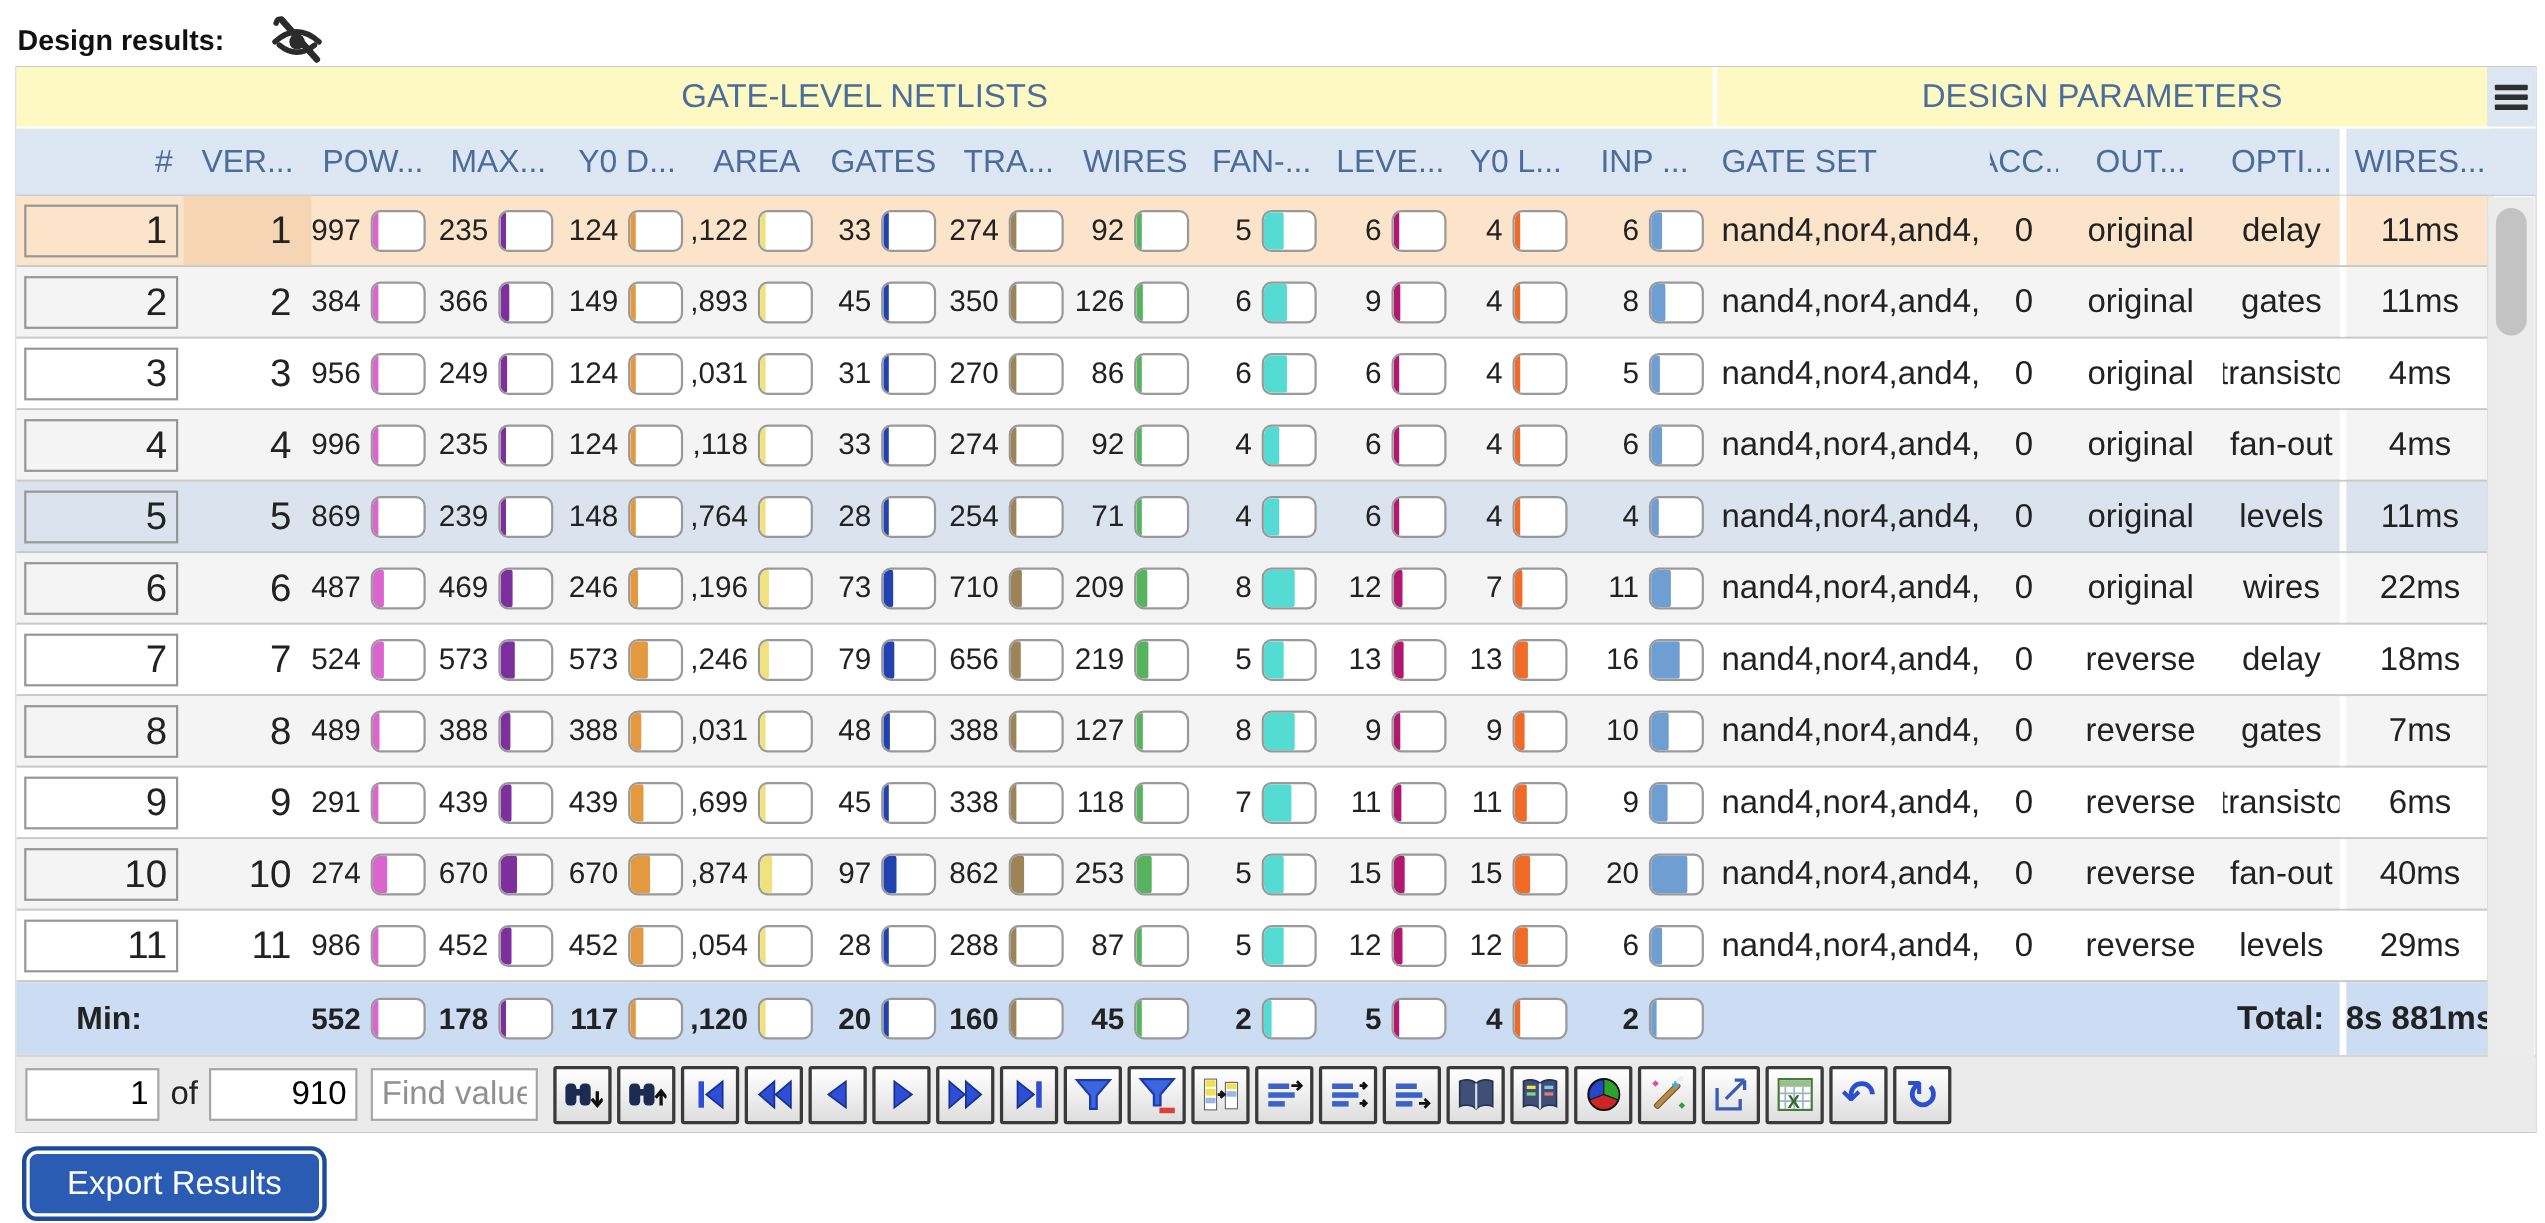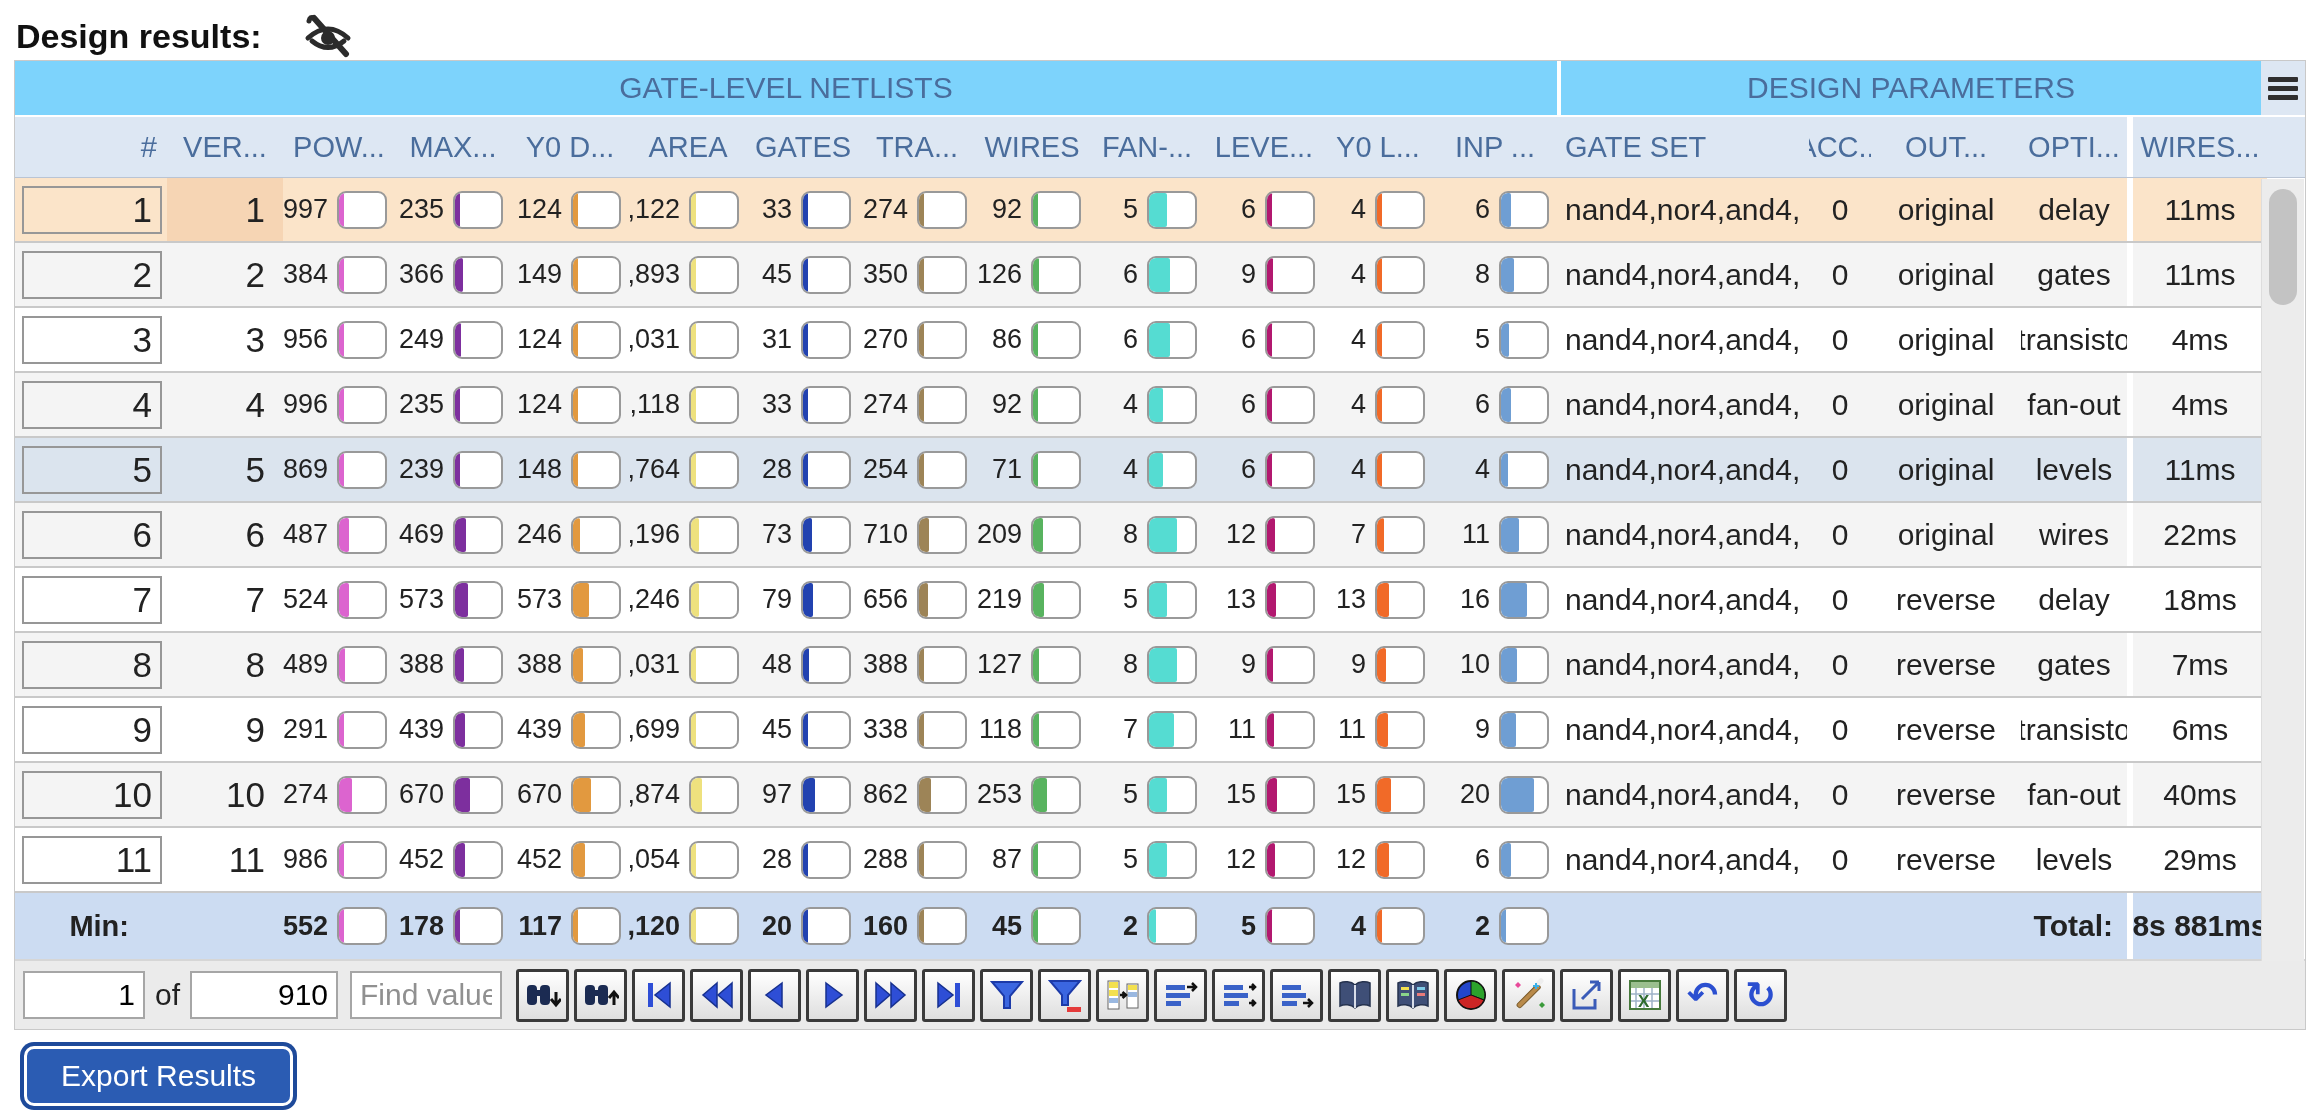--- a/index.html
+++ b/index.html
@@ -1,27 +1,27 @@
 <!DOCTYPE html>
 <html><head>
 <meta charset="utf-8">
 <style>
   * { margin:0; padding:0; box-sizing:border-box; }
   html,body { background:#fff; font-family:"Liberation Sans", sans-serif; color:#222; }
   .page { width:2314px; height:1112px; position:relative; overflow:hidden; }
 
   
   .title-row { display:flex; align-items:center; gap:40px; padding:12px 0 0 16px; height:60px; }
-  .page-title { font-size:34px; font-weight:bold; color:#111; }
+  .page-title { font-size:26px; font-weight:bold; color:#111; }
   .eye-icon { width:52px; height:44px; cursor:pointer; }
 
   
   .shell { position:relative; margin-left:14px; width:2292px; border:1px solid #c9c9c9; background:#fff; }
 
-  .hdr-groups { display:flex; height:56px; background:#7dd3fc; border-bottom:2px solid #fff; }
+  .hdr-groups { display:flex; height:56px; background:#fef9c3; border-bottom:2px solid #fff; }
   .group { display:flex; align-items:center; justify-content:center; font-size:30px; color:#4a6d9c; }
   .g1 { width:1542px; }
   .group-gap { width:4px; background:#fff; }
   .g2 { flex:1; }
   .corner { width:44px; background:#dde7f3; display:flex; align-items:center; justify-content:center; }
   .menu-icon { width:30px; cursor:pointer; }
   .menu-icon div { height:5px; background:#2f2f2f; margin:4px 0; border-radius:1px; }
 
   .row-grid { display:grid; grid-template-columns:152px 116px 112px 116px 118px 118px 112px 116px 114px 116px 118px 110px 124px 252px 62px 150px 106px 6px 134px; width:2252px; }
 
@@ -60,21 +60,21 @@
   .total-value { justify-content:center; font-size:30px; font-weight:bold; }
 
   
   .vtrack { position:absolute; right:1px; top:118px; width:43px; height:782px; background:#ececec; border-left:1px solid #ddd; }
   .vthumb { position:absolute; top:10px; left:7px; width:28px; height:116px; background:#c3c3c3; border-radius:14px; cursor:pointer; }
 
   
   .toolbar { display:flex; align-items:center; background:#ebebeb; border-top:2px solid #d6d6d6; padding:8px 8px; height:70px; }
   .tb-input { height:48px; border:2px solid #a6a6a6; background:#fff; font-size:30px; font-family:inherit; text-align:right; padding:0 8px; }
   .tb-page { width:122px; }
-  .tb-total { width:148px; margin-left:10px;padding-left:44px; }
+  .tb-total { width:135px; margin-left:10px;padding-left:44px; }
   .tb-find { width:152px; text-align:left; margin-left:12px; color:#222; }
   .tb-find::placeholder { color:#909090; }
   .of-label { font-size:30px; margin-left:10px; }
   .tbtn { width:53px; height:53px; border:3px solid #3a3a3a; border-radius:3px; background:linear-gradient(#ffffff,#dedede); display:flex; align-items:center; justify-content:center; margin-left:5px; padding:0; cursor:pointer; }
   .tbtn:first-of-type { margin-left:14px; }
   .glyph { font-family:"DejaVu Sans", sans-serif; font-size:37px; font-weight:bold; color:#2b4fd0; line-height:1; }
 
   
   .footer-row { display:flex; align-items:center; margin:16px 0 0 16px; gap:44px; }
   .footer-label { font-size:32px; font-weight:bold; color:#111; }

